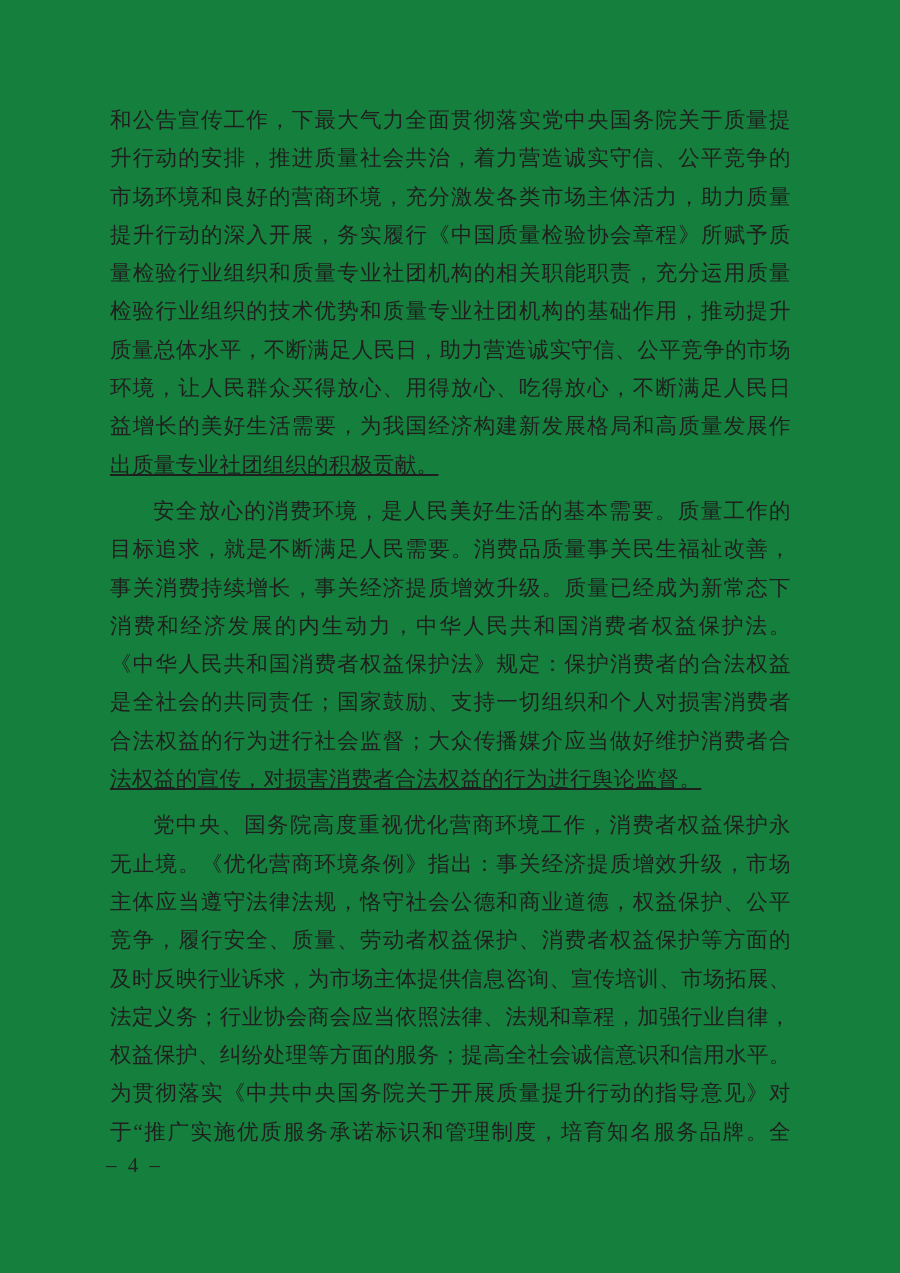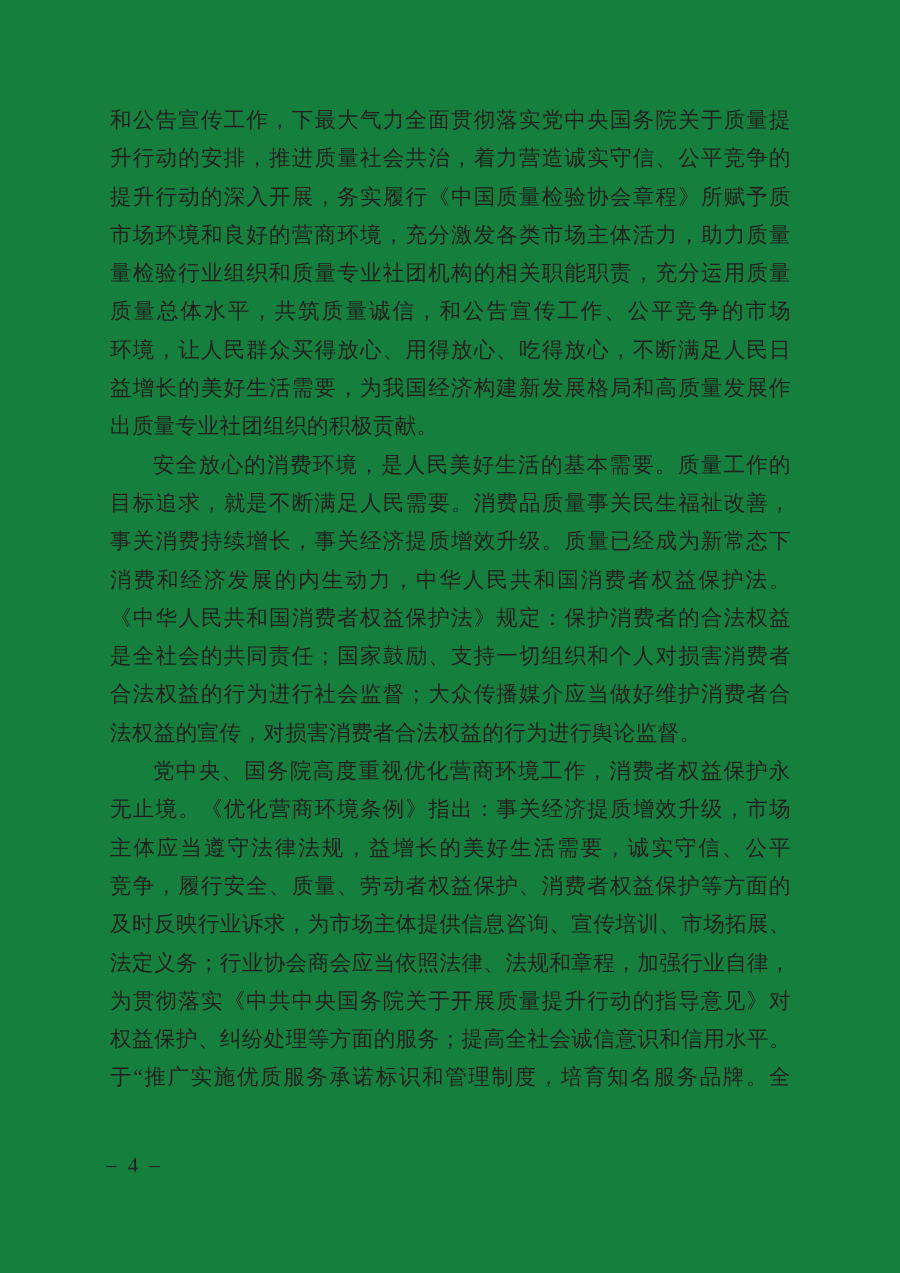--- a/index.html
+++ b/index.html
@@ -32,23 +32,25 @@
     height: 38.3px;
     overflow: hidden;
     text-align: justify;
     text-align-last: justify;
     white-space: normal;
     letter-spacing: 0.4px;
   }
   .line.para-end {
     text-align: left;
     text-align-last: left;
+    text-decoration: underline;
   }
   .line.indent {
     text-indent: 2em;
+    margin-top: 8px;
   }
   .footer {
     position: absolute;
     left: 106px;
     top: 1150px;
     font-size: 21px;
     line-height: 30px;
     letter-spacing: 3px;
     color: #222222;
   }
@@ -56,49 +58,50 @@
 </head>
 <body>
 
 <div class="page">
 
   <div class="text-block">
 
     <div class="paragraph">
       <div class="line">和公告宣传工作，下最大气力全面贯彻落实党中央国务院关于质量提</div>
       <div class="line">升行动的安排，推进质量社会共治，着力营造诚实守信、公平竞争的</div>
+      <div class="line">市场环境和良好的营商环境，充分激发各类市场主体活力，助力质量</div>
       <div class="line">提升行动的深入开展，务实履行《中国质量检验协会章程》所赋予质</div>
-      <div class="line">市场环境和良好的营商环境，充分激发各类市场主体活力，助力质量</div>
       <div class="line">量检验行业组织和质量专业社团机构的相关职能职责，充分运用质量</div>
-      <div class="line">质量总体水平，共筑质量诚信，和公告宣传工作、公平竞争的市场</div>
+      <div class="line">检验行业组织的技术优势和质量专业社团机构的基础作用，推动提升</div>
+      <div class="line">质量总体水平，不断满足人民日，助力营造诚实守信、公平竞争的市场</div>
       <div class="line">环境，让人民群众买得放心、用得放心、吃得放心，不断满足人民日</div>
       <div class="line">益增长的美好生活需要，为我国经济构建新发展格局和高质量发展作</div>
       <div class="line para-end">出质量专业社团组织的积极贡献。</div>
     </div>
 
     <div class="paragraph">
       <div class="line indent">安全放心的消费环境，是人民美好生活的基本需要。质量工作的</div>
       <div class="line">目标追求，就是不断满足人民需要。消费品质量事关民生福祉改善，</div>
       <div class="line">事关消费持续增长，事关经济提质增效升级。质量已经成为新常态下</div>
       <div class="line">消费和经济发展的内生动力，中华人民共和国消费者权益保护法。</div>
       <div class="line">《中华人民共和国消费者权益保护法》规定：保护消费者的合法权益</div>
       <div class="line">是全社会的共同责任；国家鼓励、支持一切组织和个人对损害消费者</div>
       <div class="line">合法权益的行为进行社会监督；大众传播媒介应当做好维护消费者合</div>
       <div class="line para-end">法权益的宣传，对损害消费者合法权益的行为进行舆论监督。</div>
     </div>
 
     <div class="paragraph">
       <div class="line indent">党中央、国务院高度重视优化营商环境工作，消费者权益保护永</div>
       <div class="line">无止境。《优化营商环境条例》指出：事关经济提质增效升级，市场</div>
-      <div class="line">主体应当遵守法律法规，益增长的美好生活需要，诚实守信、公平</div>
+      <div class="line">主体应当遵守法律法规，恪守社会公德和商业道德，权益保护、公平</div>
       <div class="line">竞争，履行安全、质量、劳动者权益保护、消费者权益保护等方面的</div>
       <div class="line">及时反映行业诉求，为市场主体提供信息咨询、宣传培训、市场拓展、</div>
       <div class="line">法定义务；行业协会商会应当依照法律、法规和章程，加强行业自律，</div>
+      <div class="line">权益保护、纠纷处理等方面的服务；提高全社会诚信意识和信用水平。</div>
       <div class="line">为贯彻落实《中共中央国务院关于开展质量提升行动的指导意见》对</div>
-      <div class="line">权益保护、纠纷处理等方面的服务；提高全社会诚信意识和信用水平。</div>
       <div class="line">于“推广实施优质服务承诺标识和管理制度，培育知名服务品牌。全</div>
     </div>
 
   </div>
 
   <div class="footer">– 4 –</div>
 
 </div>
 
 </body></html>

